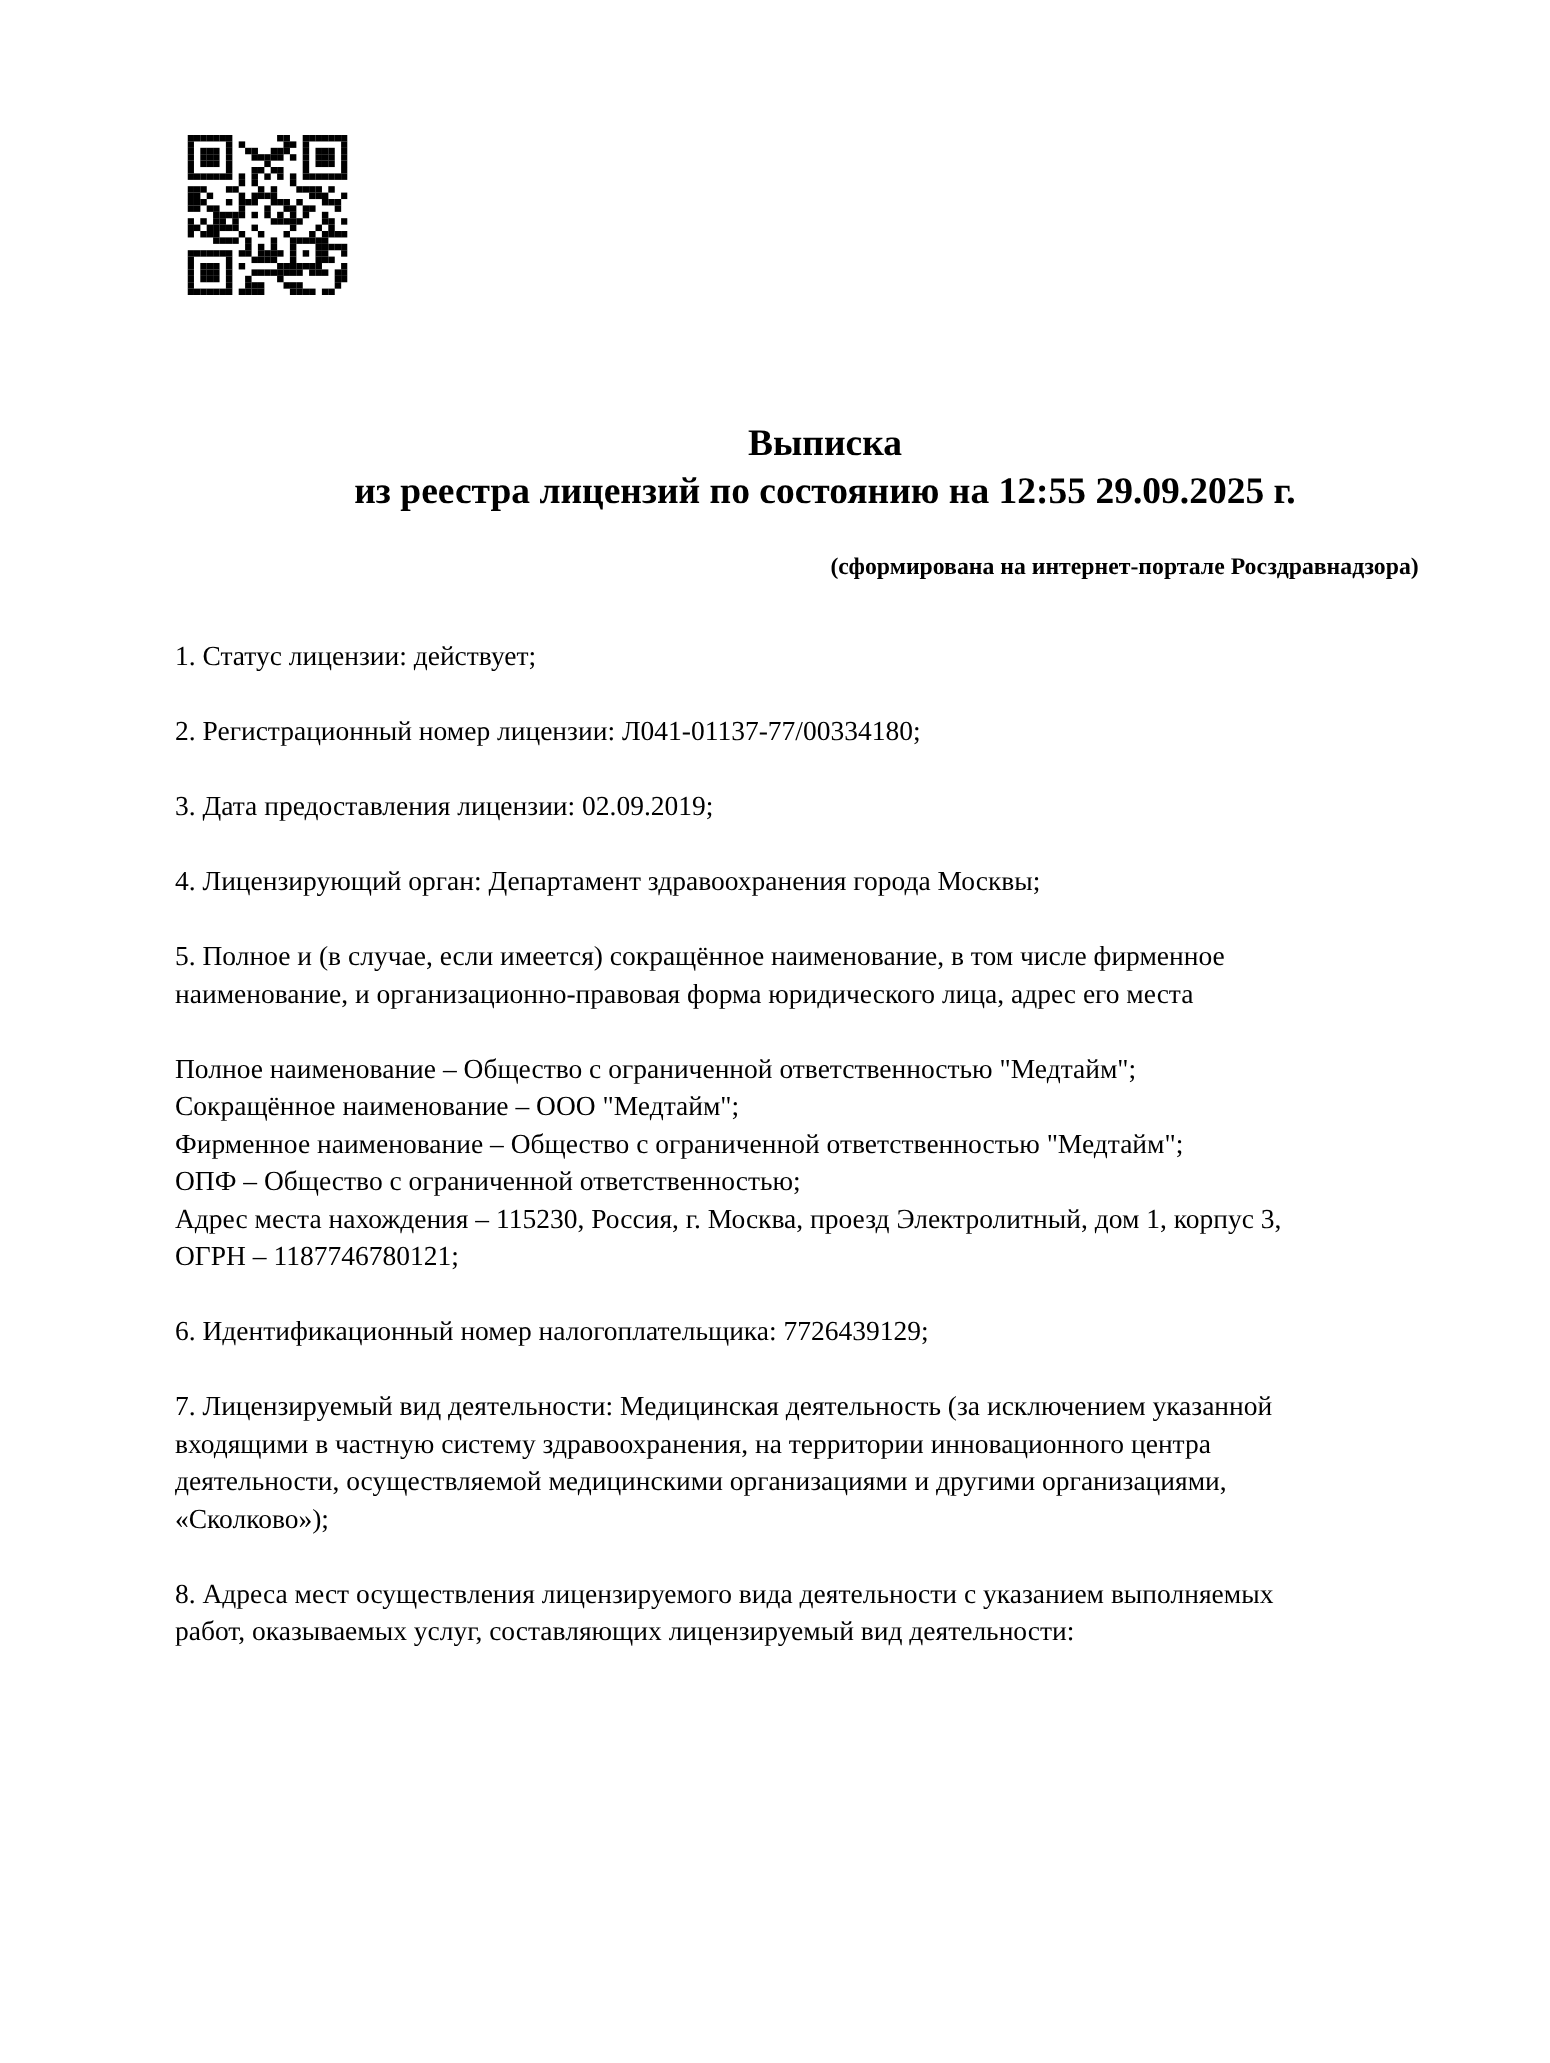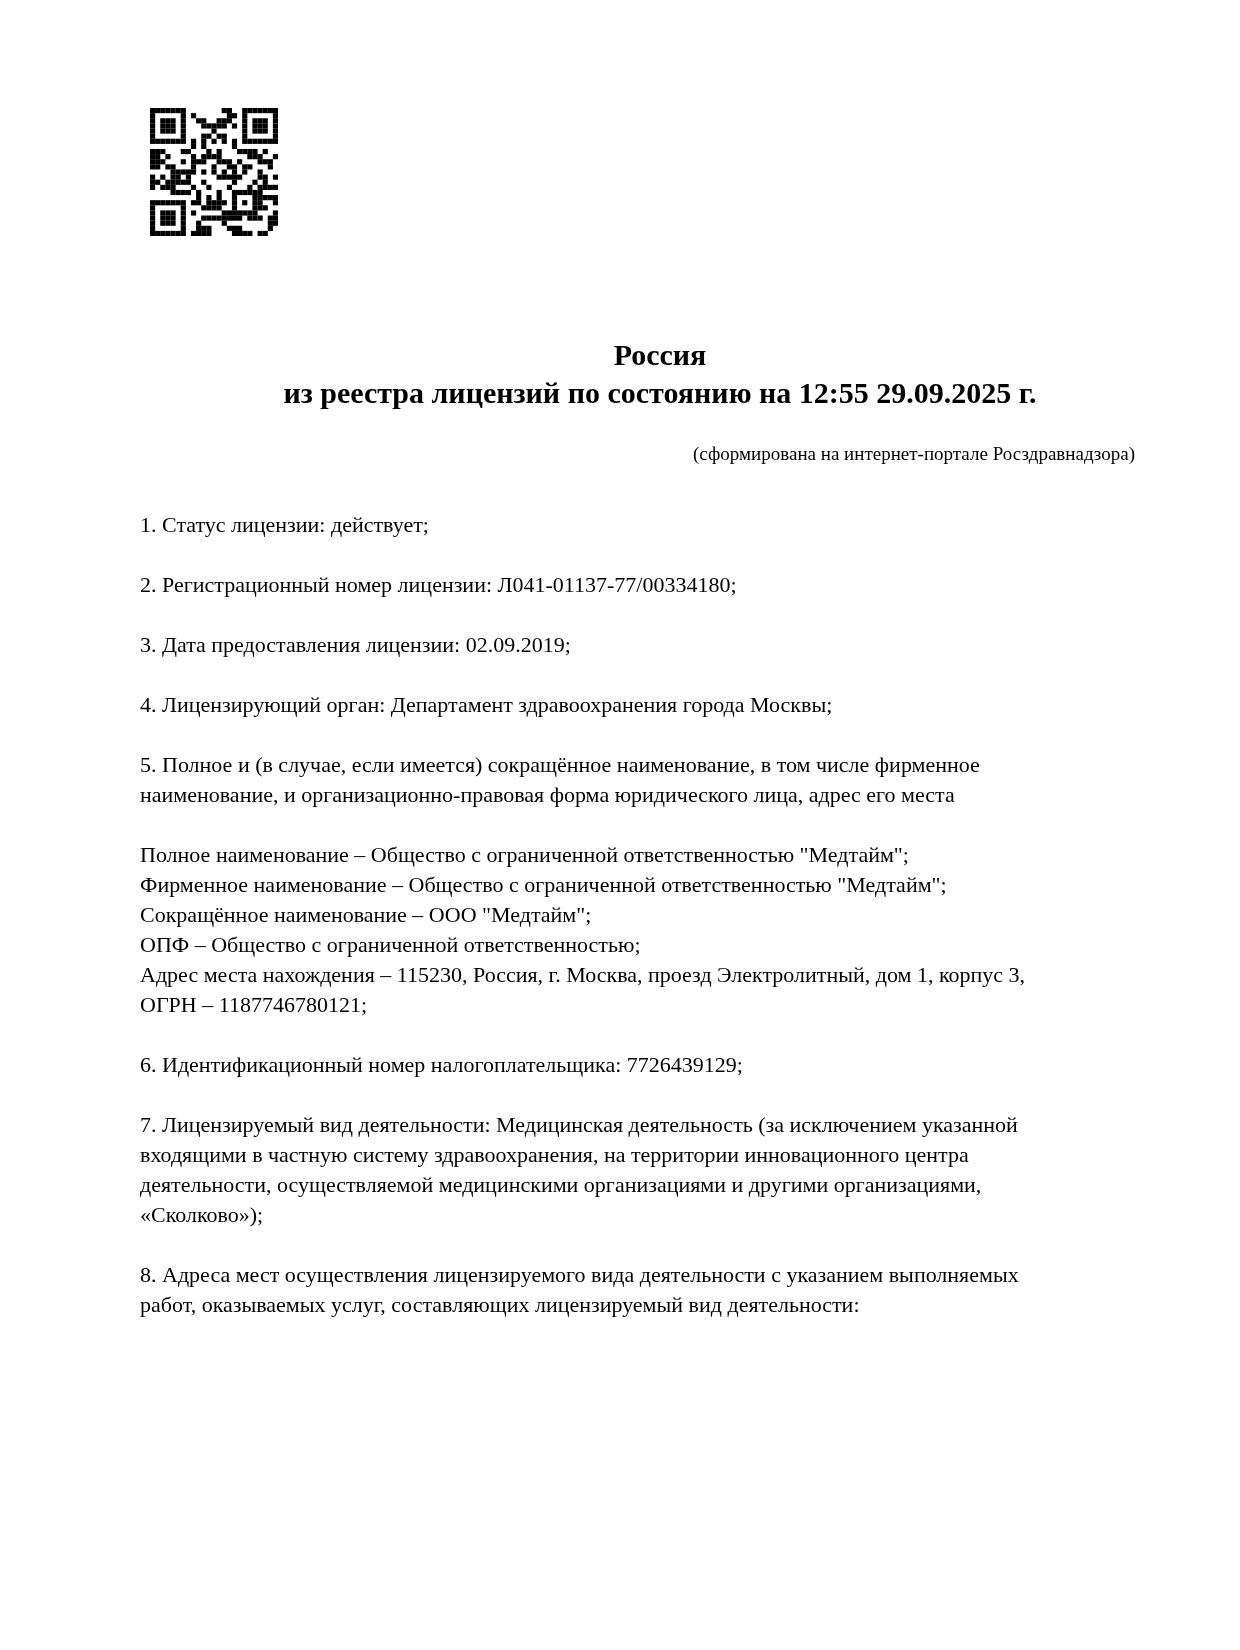--- a/index.html
+++ b/index.html
@@ -31,20 +31,21 @@
     font-size: 30px;
     line-height: 38px;
   }
   .subtitle {
     margin-left: 140px;
     margin-top: 30px;
     width: 995px;
     text-align: right;
     font-size: 19px;
     line-height: 24px;
+    font-weight: bold;
   }
   .doc {
     margin-left: 140px;
     margin-top: 44px;
     width: 1040px;
     font-size: 22px;
     line-height: 30px;
   }
   .doc .para { margin: 30px 0 0 0; }
   .doc .para:first-child { margin-top: 0; }
@@ -361,21 +362,21 @@
         <rect x="81.92" y="122.88" width="5.17" height="5.17" fill="#000000"></rect>
         <rect x="87.04" y="122.88" width="5.17" height="5.17" fill="#000000"></rect>
         <rect x="92.16" y="122.88" width="5.17" height="5.17" fill="#000000"></rect>
         <rect x="97.28" y="122.88" width="5.17" height="5.17" fill="#000000"></rect>
         <rect x="107.52" y="122.88" width="5.17" height="5.17" fill="#000000"></rect>
         <rect x="112.64" y="122.88" width="5.17" height="5.17" fill="#000000"></rect>
       </svg>
   </div>
 
   <div class="title-block">
-    <div>Россия</div>
+    <div>Выписка</div>
     <div>из реестра лицензий по состоянию на 12:55 29.09.2025 г.</div>
   </div>
 
   <div class="subtitle">(сформирована на интернет-портале Росздравнадзора)</div>
 
   <div class="doc" id="doc-body">
       <div class="para">
         <div class="text-line">1. Статус лицензии: действует;</div>
       </div>
       <div class="para">
@@ -386,22 +387,22 @@
       </div>
       <div class="para">
         <div class="text-line">4. Лицензирующий орган: Департамент здравоохранения города Москвы;</div>
       </div>
       <div class="para">
         <div class="text-line">5. Полное и (в случае, если имеется) сокращённое наименование, в том числе фирменное</div>
         <div class="text-line">наименование, и организационно-правовая форма юридического лица, адрес его места</div>
       </div>
       <div class="para">
         <div class="text-line">Полное наименование – Общество с ограниченной ответственностью "Медтайм";</div>
+        <div class="text-line">Сокращённое наименование – ООО "Медтайм";</div>
         <div class="text-line">Фирменное наименование – Общество с ограниченной ответственностью "Медтайм";</div>
-        <div class="text-line">Сокращённое наименование – ООО "Медтайм";</div>
         <div class="text-line">ОПФ – Общество с ограниченной ответственностью;</div>
         <div class="text-line">Адрес места нахождения – 115230, Россия, г. Москва, проезд Электролитный, дом 1, корпус 3,</div>
         <div class="text-line">ОГРН – 1187746780121;</div>
       </div>
       <div class="para">
         <div class="text-line">6. Идентификационный номер налогоплательщика: 7726439129;</div>
       </div>
       <div class="para">
         <div class="text-line">7. Лицензируемый вид деятельности: Медицинская деятельность (за исключением указанной</div>
         <div class="text-line">входящими в частную систему здравоохранения, на территории инновационного центра</div>

